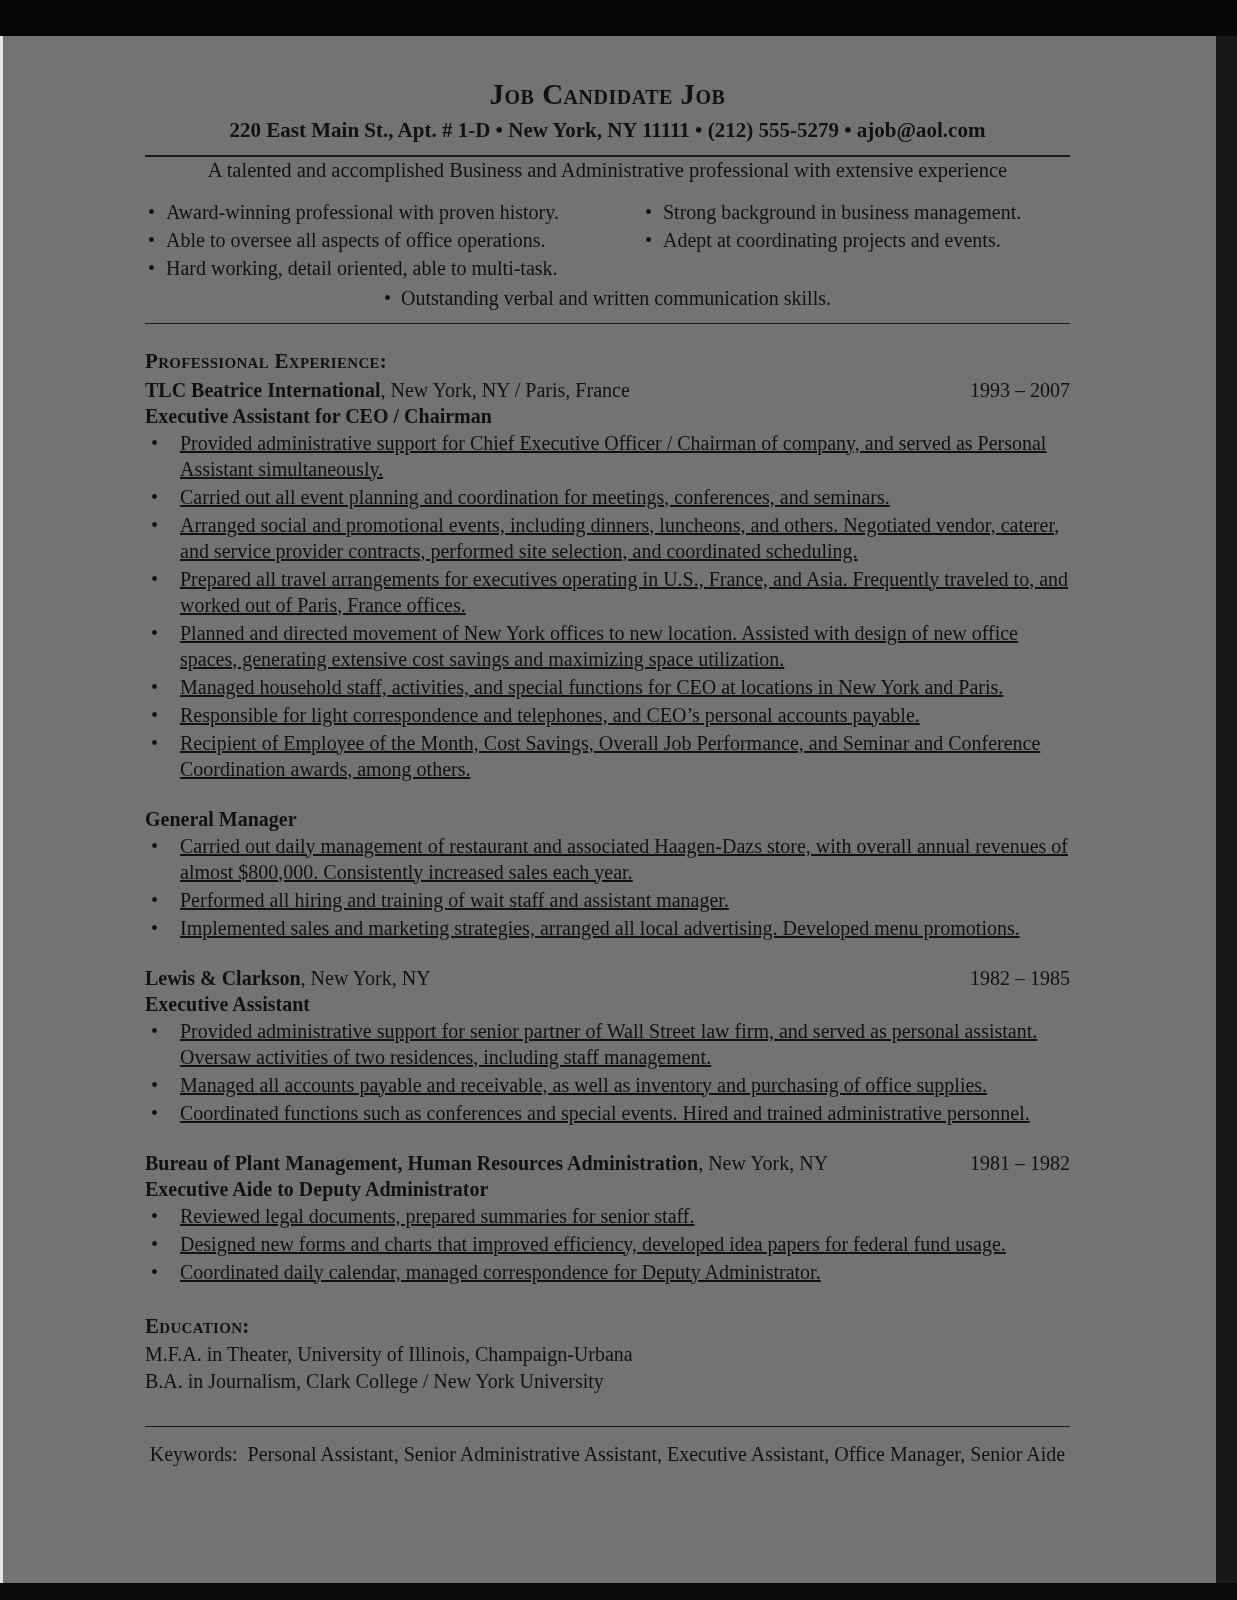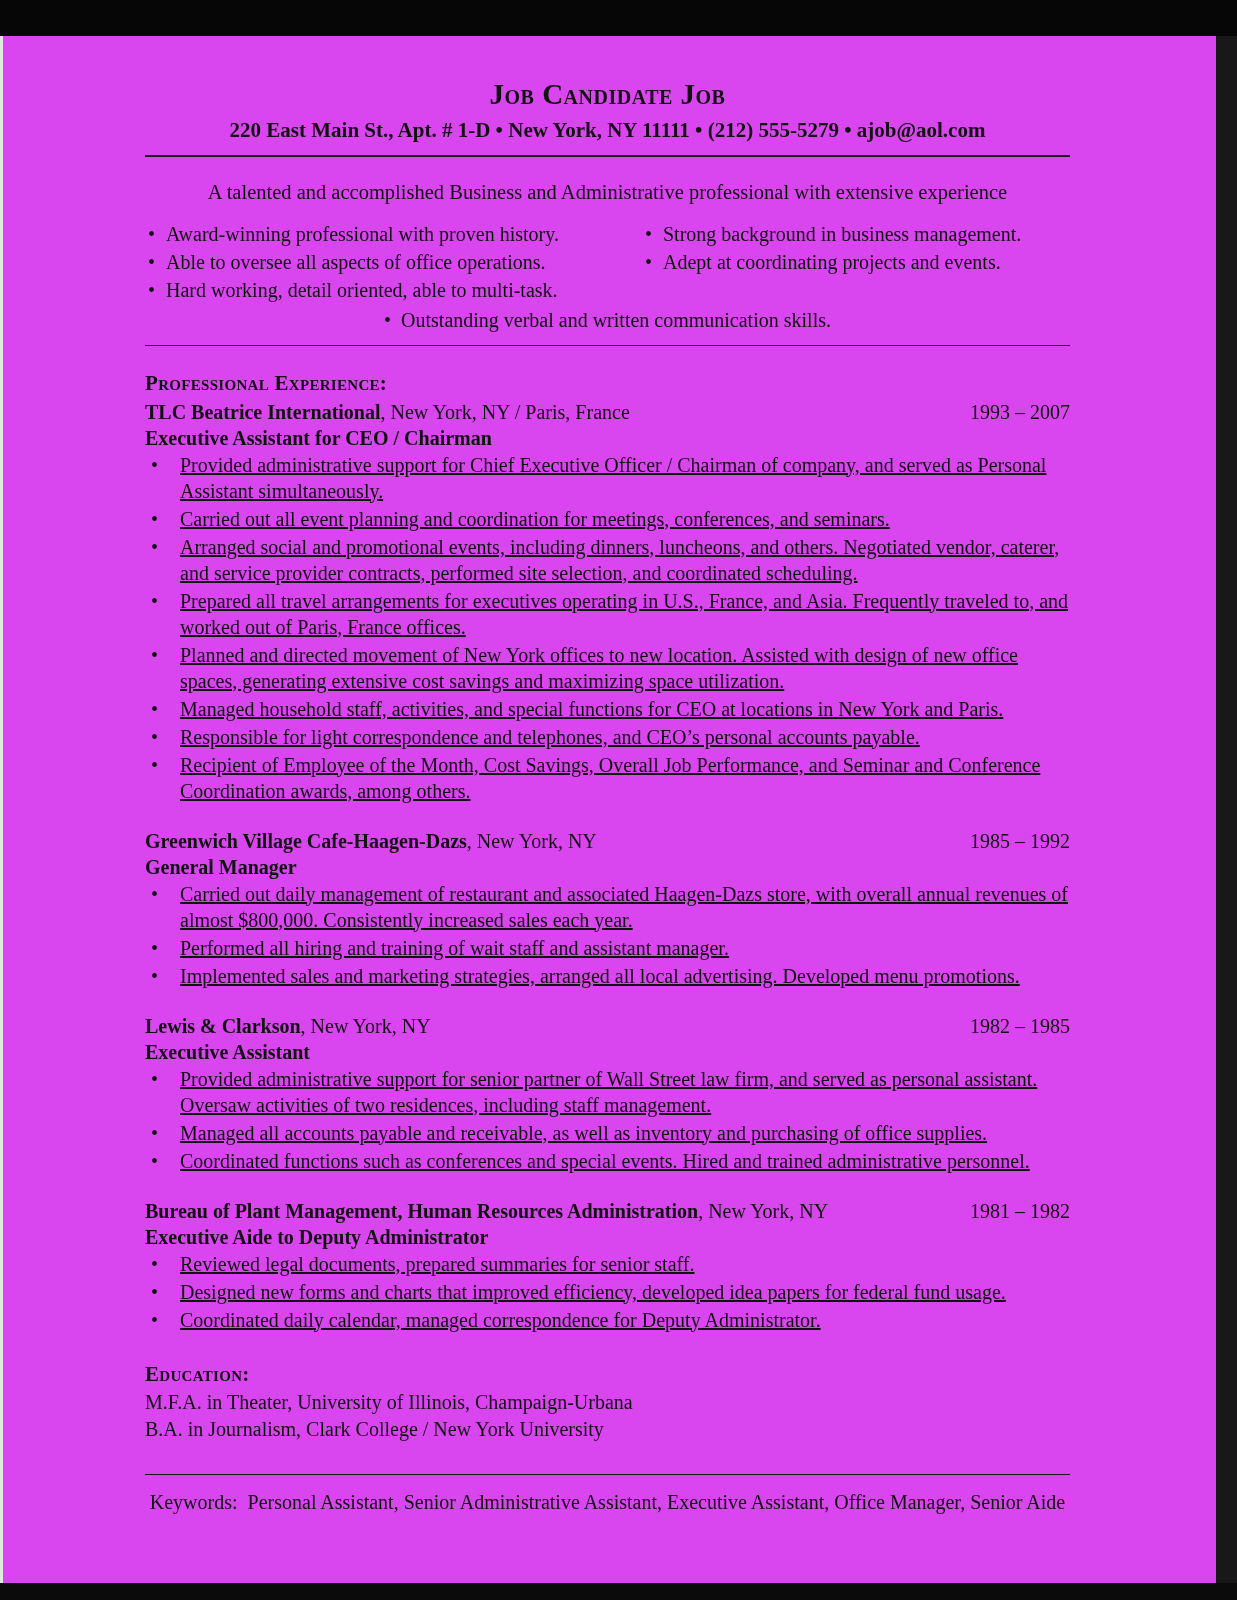--- a/index.html
+++ b/index.html
@@ -5,21 +5,21 @@
   * { margin: 0; padding: 0; box-sizing: border-box; }
   html, body { background: #ffffff; }
   body {
     font-family: "Liberation Serif", "DejaVu Serif", serif;
     color: #111;
   }
   .page {
     position: relative;
     width: 1237px;
     height: 1600px;
-    background: #d946ef;
+    background: #737373;
     overflow: hidden;
     margin: 0;
   }
   
   .bar-top    { position: absolute; top: 0; left: 0; width: 100%; height: 36px; background: #060606; z-index: 4; }
   .bar-right  { position: absolute; top: 0; right: 0; width: 21px; height: 100%; background: #181818; z-index: 3; }
   .bar-bottom { position: absolute; bottom: 0; left: 0; width: 100%; height: 17px; background: #0b0b0b; z-index: 3; }
   .bar-left   { position: absolute; top: 36px; left: 0; width: 3px; height: 100%; background: #e6e6e6; z-index: 2; }
 
   .content {
@@ -45,21 +45,20 @@
     text-align: center;
     margin-top: 6px;
     font-size: 21px;
     font-weight: bold;
   }
   .rule-thick { border: none; border-top: 2px solid #1a1a1a; margin-top: 10px; }
   .rule-thin  { border: none; border-top: 1.5px solid #1a1a1a; }
 
   .headline {
     text-align: center;
-    margin-top: 22px;
     font-size: 20.5px;
   }
 
   .highlights {
     display: grid;
     grid-template-columns: 497px 1fr;
     margin-top: 16px;
     column-gap: 0;
   }
   .hl-col { list-style: none; }
@@ -166,24 +165,20 @@
           <li>Arranged social and promotional events, including dinners, luncheons, and others.  Negotiated vendor, caterer, and service provider contracts, performed site selection, and coordinated scheduling.</li>
           <li>Prepared all travel arrangements for executives operating in U.S., France, and Asia.  Frequently traveled to, and worked out of Paris, France offices.</li>
           <li>Planned and directed movement of New York offices to new location.  Assisted with design of new office spaces, generating extensive cost savings and maximizing space utilization.</li>
           <li>Managed household staff, activities, and special functions for CEO at locations in New York and Paris.</li>
           <li>Responsible for light correspondence and telephones, and CEO’s personal accounts payable.</li>
           <li>Recipient of Employee of the Month, Cost Savings, Overall Job Performance, and Seminar and Conference Coordination awards, among others.</li>
         </ul>
       </div>
 
       <div class="job">
-        <div class="job-header">
-          <div><span class="bold">Greenwich Village Cafe-Haagen-Dazs</span><span>, New York, NY</span></div>
-          <div class="job-dates">1985 – 1992</div>
-        </div>
         <div class="bold">General Manager</div>
         <ul class="bullets">
           <li>Carried out daily management of restaurant and associated Haagen-Dazs store, with overall annual revenues of almost $800,000.  Consistently increased sales each year.</li>
           <li>Performed all hiring and training of wait staff and assistant manager.</li>
           <li>Implemented sales and marketing strategies, arranged all local advertising.  Developed menu promotions.</li>
         </ul>
       </div>
 
       <div class="job">
         <div class="job-header">

